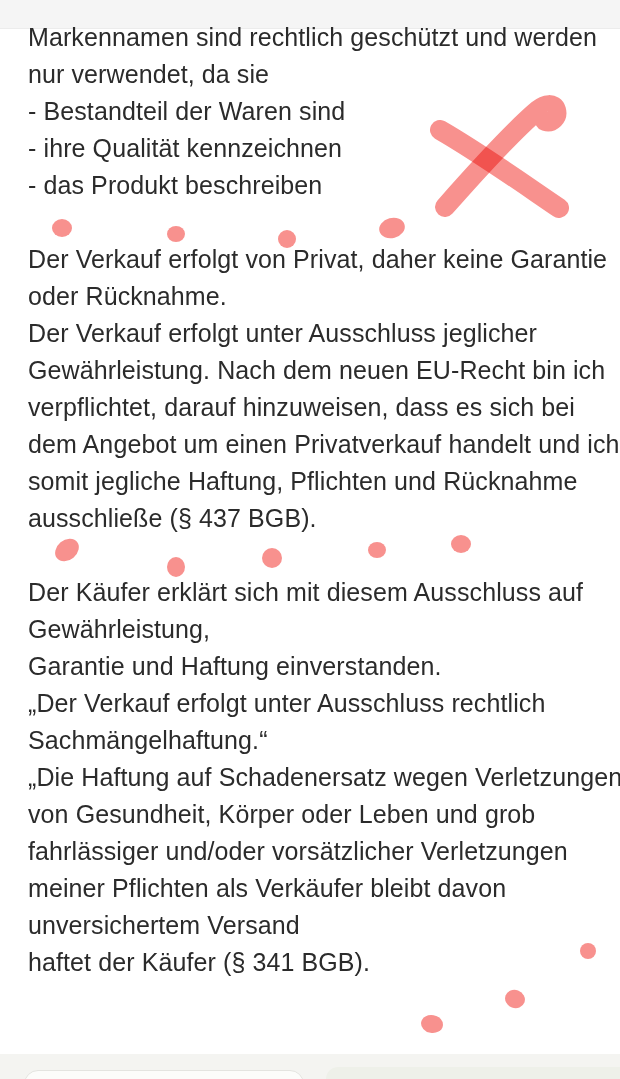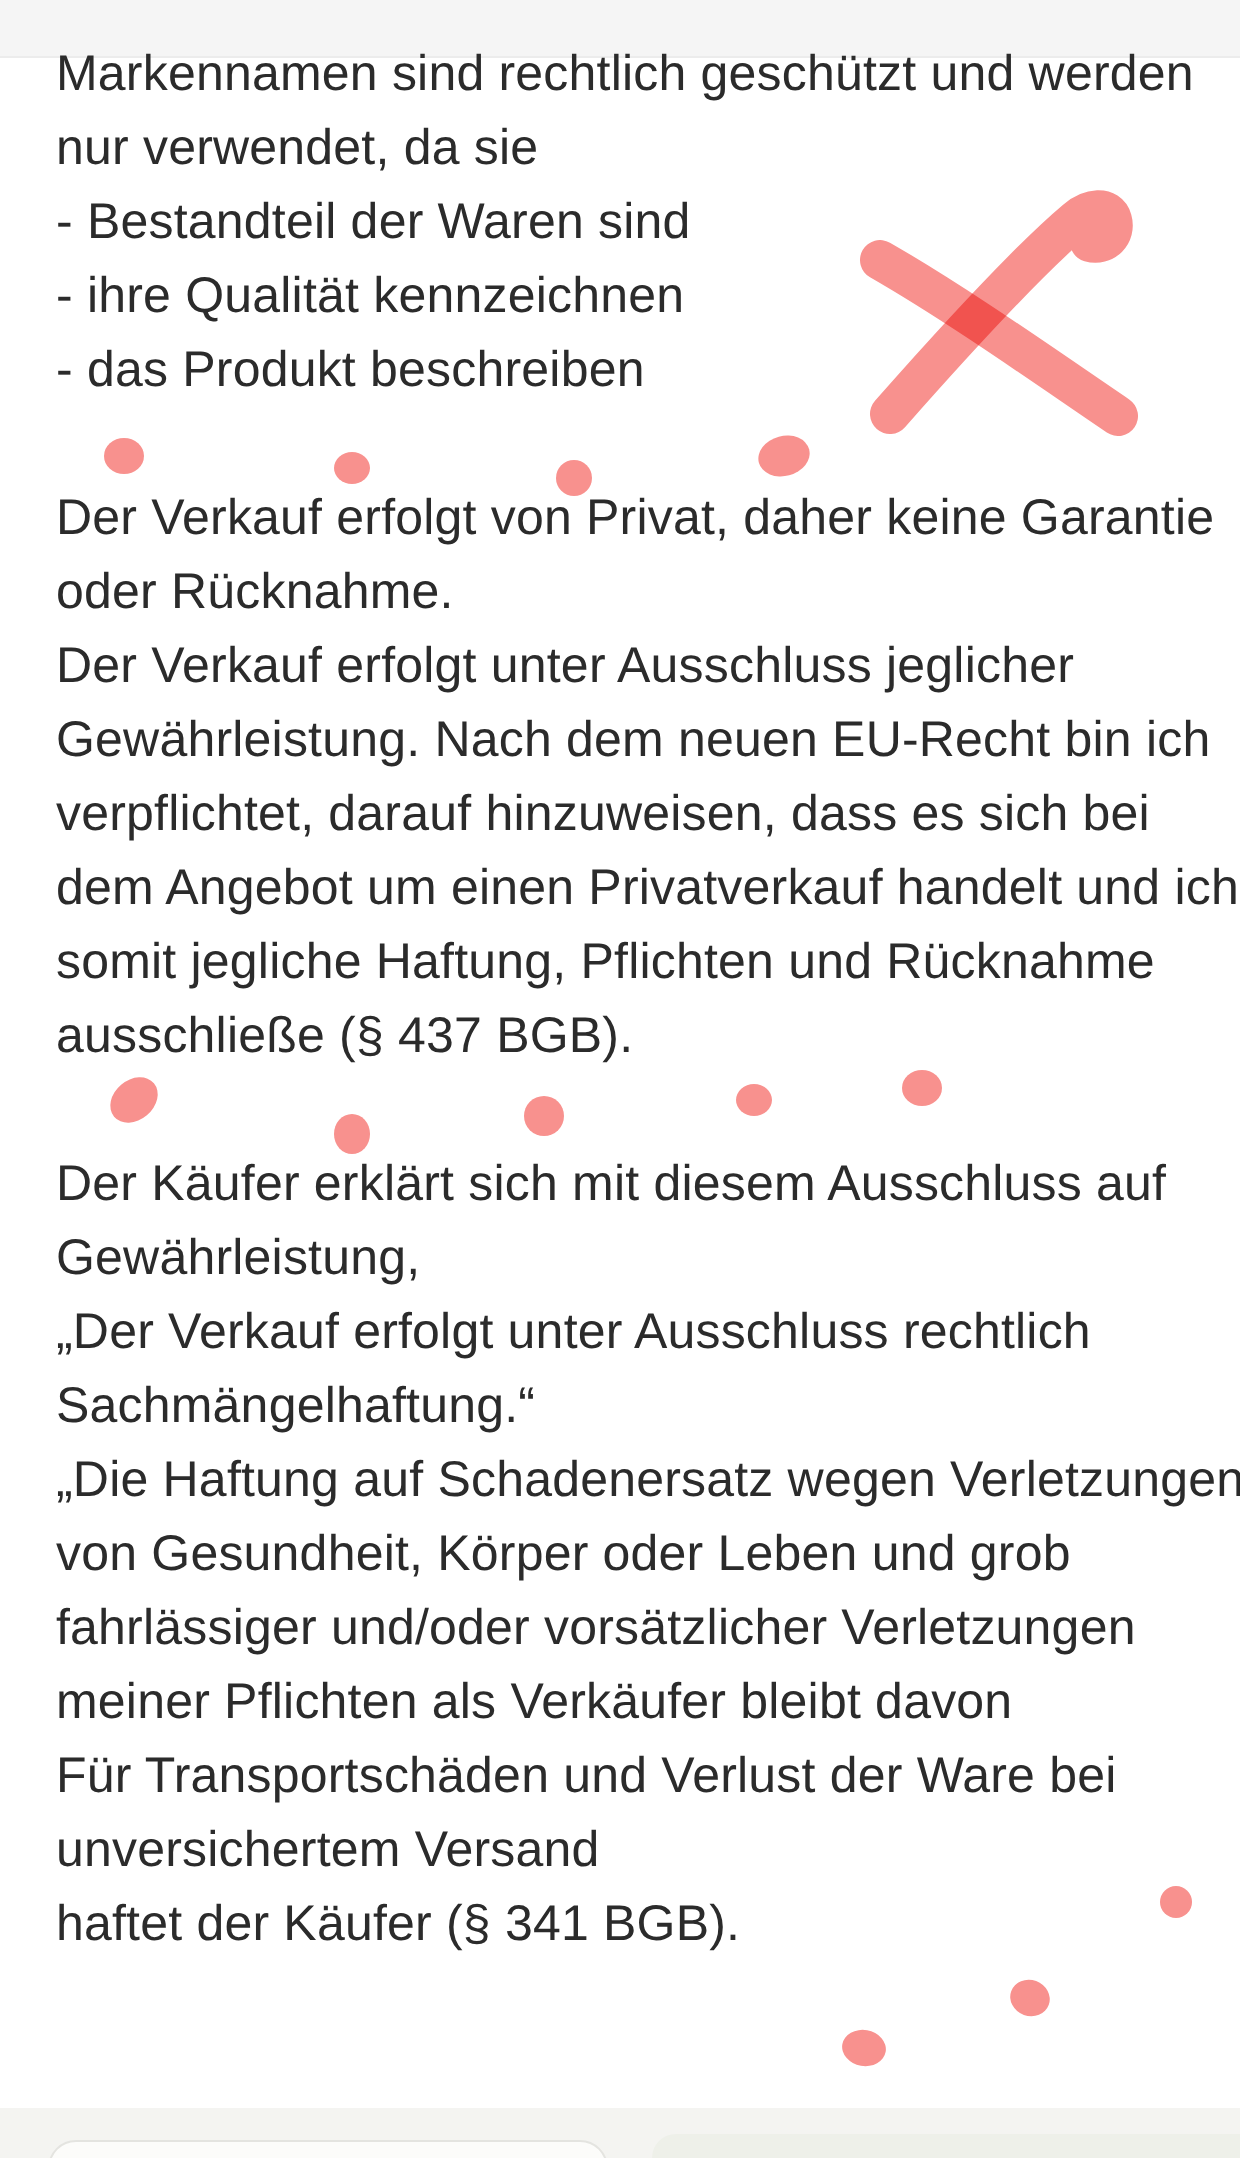--- a/index.html
+++ b/index.html
@@ -102,27 +102,27 @@
         <div class="line">Der Verkauf erfolgt unter Ausschluss jeglicher</div>
         <div class="line">Gewährleistung. Nach dem neuen EU-Recht bin ich</div>
         <div class="line">verpflichtet, darauf hinzuweisen, dass es sich bei</div>
         <div class="line">dem Angebot um einen Privatverkauf handelt und ich</div>
         <div class="line">somit jegliche Haftung, Pflichten und Rücknahme</div>
         <div class="line">ausschließe (§ 437 BGB).</div>
       </div>
       <div class="paragraph">
         <div class="line">Der Käufer erklärt sich mit diesem Ausschluss auf</div>
         <div class="line">Gewährleistung,</div>
+        <div class="line">Garantie und Haftung einverstanden.</div>
         <div class="line">„Der Verkauf erfolgt unter Ausschluss rechtlich</div>
         <div class="line">Sachmängelhaftung.“</div>
         <div class="line">„Die Haftung auf Schadenersatz wegen Verletzungen</div>
         <div class="line">von Gesundheit, Körper oder Leben und grob</div>
         <div class="line">fahrlässiger und/oder vorsätzlicher Verletzungen</div>
         <div class="line">meiner Pflichten als Verkäufer bleibt davon</div>
-        <div class="line">Für Transportschäden und Verlust der Ware bei</div>
         <div class="line">unversichertem Versand</div>
         <div class="line">haftet der Käufer (§ 341 BGB).</div>
       </div>
     </div>
 
   <div class="doodle-layer" id="doodle-layer">
     <svg class="x-mark" id="x-mark" width="155" height="135" viewBox="0 0 155 135" style="left: 425px; top: 85px;">
       <path class="x-stroke" d="M20,122 C50,88 88,46 113,25 C120,19 129,18 131,25 C133,32 127,38 120,36" stroke="#f8918e" stroke-width="20"></path>
       <path class="x-stroke" d="M15,45 C55,68 100,100 134,123" stroke="#f8918e" stroke-width="20"></path>
     </svg>

